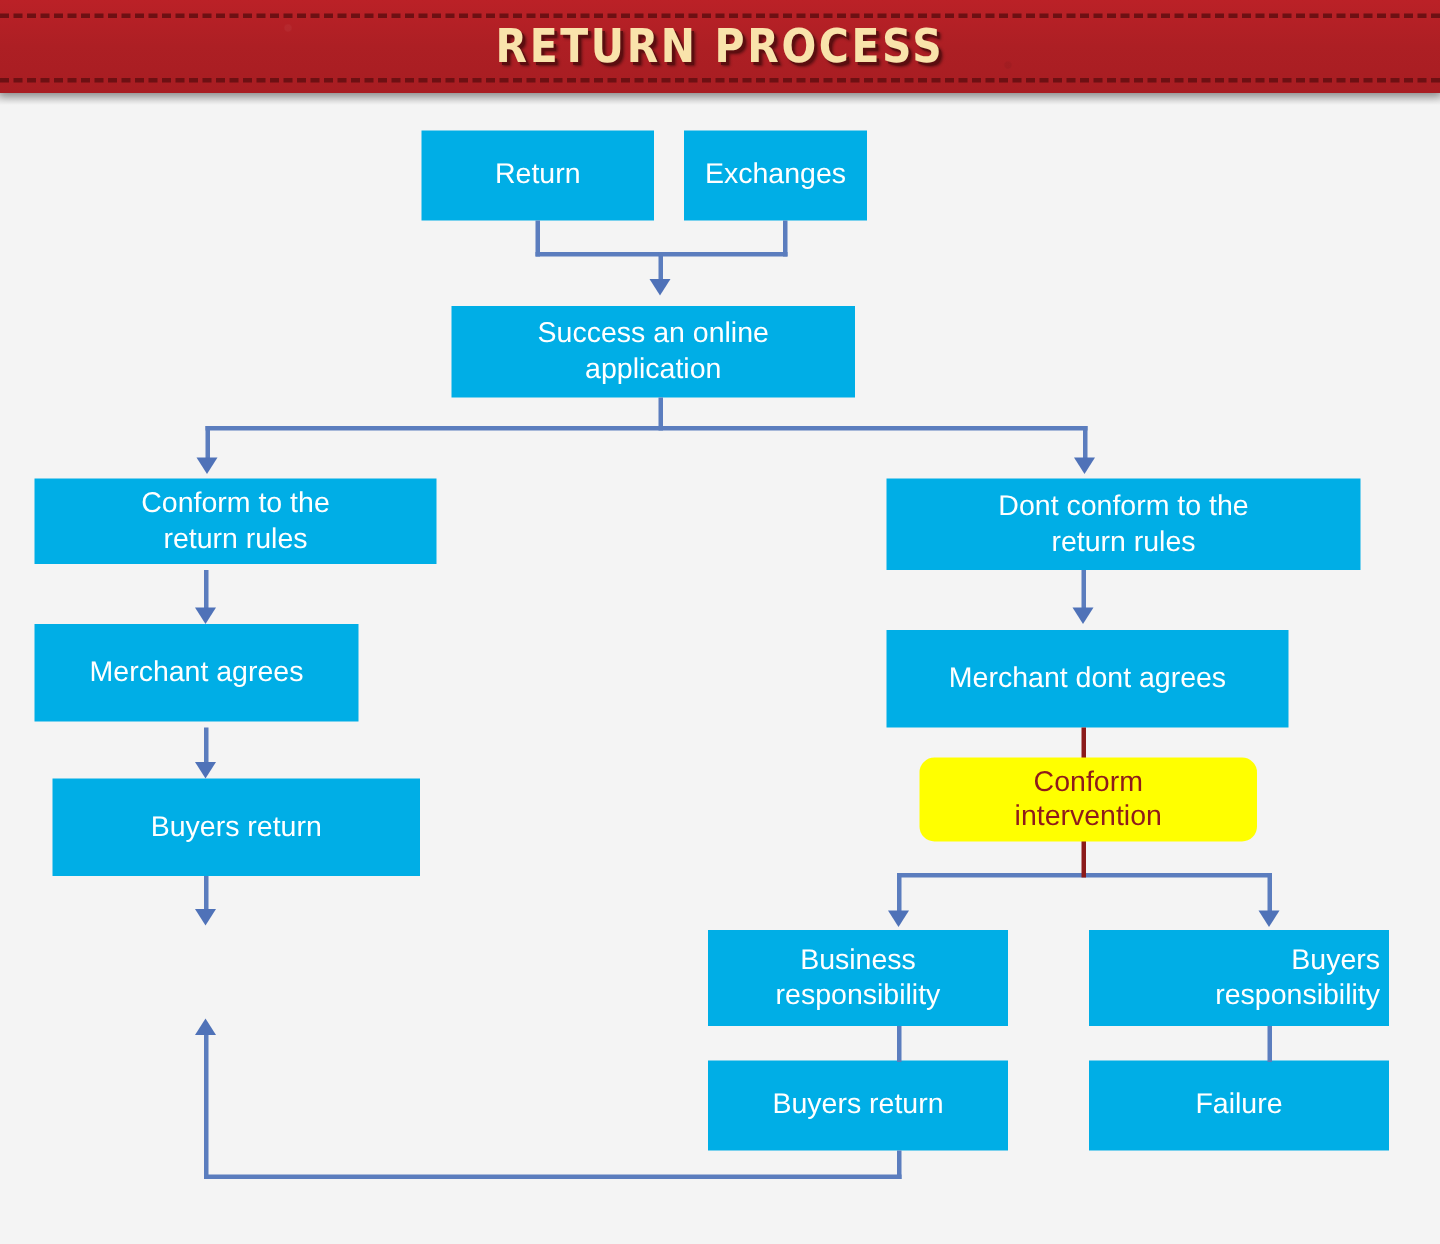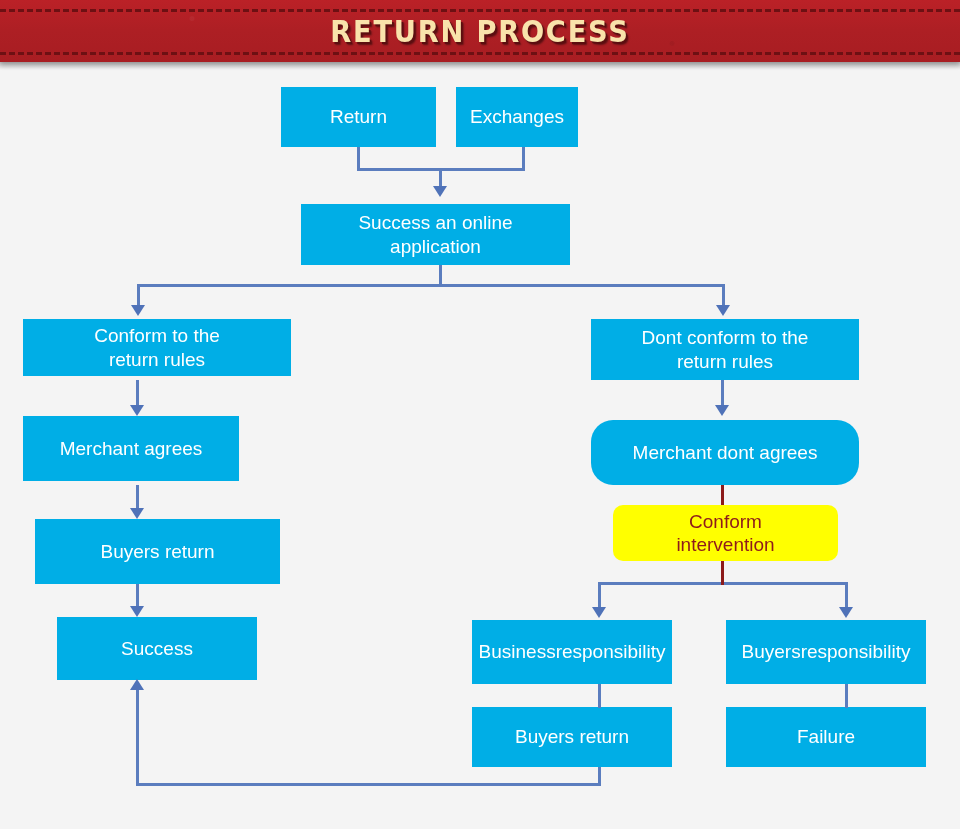--- a/index.html
+++ b/index.html
@@ -135,61 +135,58 @@
   <div class="seg v" style="left:136px;top:485px;height:28px;"></div>
   <div class="arrow down" style="left:130px;top:508px;"></div>
 
   <div class="node" style="left:35px;top:519px;width:245px;height:65px;">
     <span>Buyers return</span>
   </div>
 
   <div class="seg v" style="left:136px;top:584px;height:28px;"></div>
   <div class="arrow down" style="left:130px;top:606px;"></div>
 
-  <div class="node" style="left:57px;top:617px;width:200px;height:63px;">
-    <span>Success</span>
-  </div>
-
-  <div class="node" style="left:591px;top:319px;width:268px;height:61px;flex-direction:column;">
+
+  <div class="node" style="left:591px;top:319px;width:316px;height:61px;flex-direction:column;">
     <span>Dont conform to the</span>
     <span>return rules</span>
   </div>
 
   <div class="seg v" style="left:721px;top:380px;height:29px;"></div>
   <div class="arrow down" style="left:715px;top:405px;"></div>
 
-  <div class="node" style="left:591px;top:420px;width:268px;height:65px;border-radius:22px;">
+  <div class="node" style="left:591px;top:420px;width:268px;height:65px;">
     <span>Merchant dont agrees</span>
   </div>
 
   <div class="seg v red" style="left:721px;top:485px;height:100px;"></div>
 
   <div class="node yellow" style="left:613px;top:505px;width:225px;height:56px;flex-direction:column;">
     <span>Conform</span>
     <span>intervention</span>
   </div>
 
   <div class="seg h" style="left:598px;top:582px;width:250px;"></div>
   <div class="seg v" style="left:598px;top:582px;height:30px;"></div>
   <div class="seg v" style="left:845px;top:582px;height:30px;"></div>
   <div class="arrow down" style="left:592px;top:607px;"></div>
   <div class="arrow down" style="left:839px;top:607px;"></div>
 
-  <div class="node" style="left:472px;top:620px;width:200px;height:64px;flex-direction:row;">
+  <div class="node" style="left:472px;top:620px;width:200px;height:64px;flex-direction:column;">
     <span>Business</span>
     <span>responsibility</span>
   </div>
 
   <div class="seg v" style="left:598px;top:684px;height:24px;"></div>
 
   <div class="node" style="left:472px;top:707px;width:200px;height:60px;">
     <span>Buyers return</span>
   </div>
 
-  <div class="node" style="left:726px;top:620px;width:200px;height:64px;flex-direction:row;">
+  <div class="node" style="left:726px;top:620px;width:200px;height:64px;flex-direction:column;align-items:flex-end;">
     <span>Buyers</span>
     <span>responsibility</span>
   </div>
 
   <div class="seg v" style="left:845px;top:684px;height:24px;"></div>
 
   <div class="node" style="left:726px;top:707px;width:200px;height:60px;">
     <span>Failure</span>
   </div>
 

